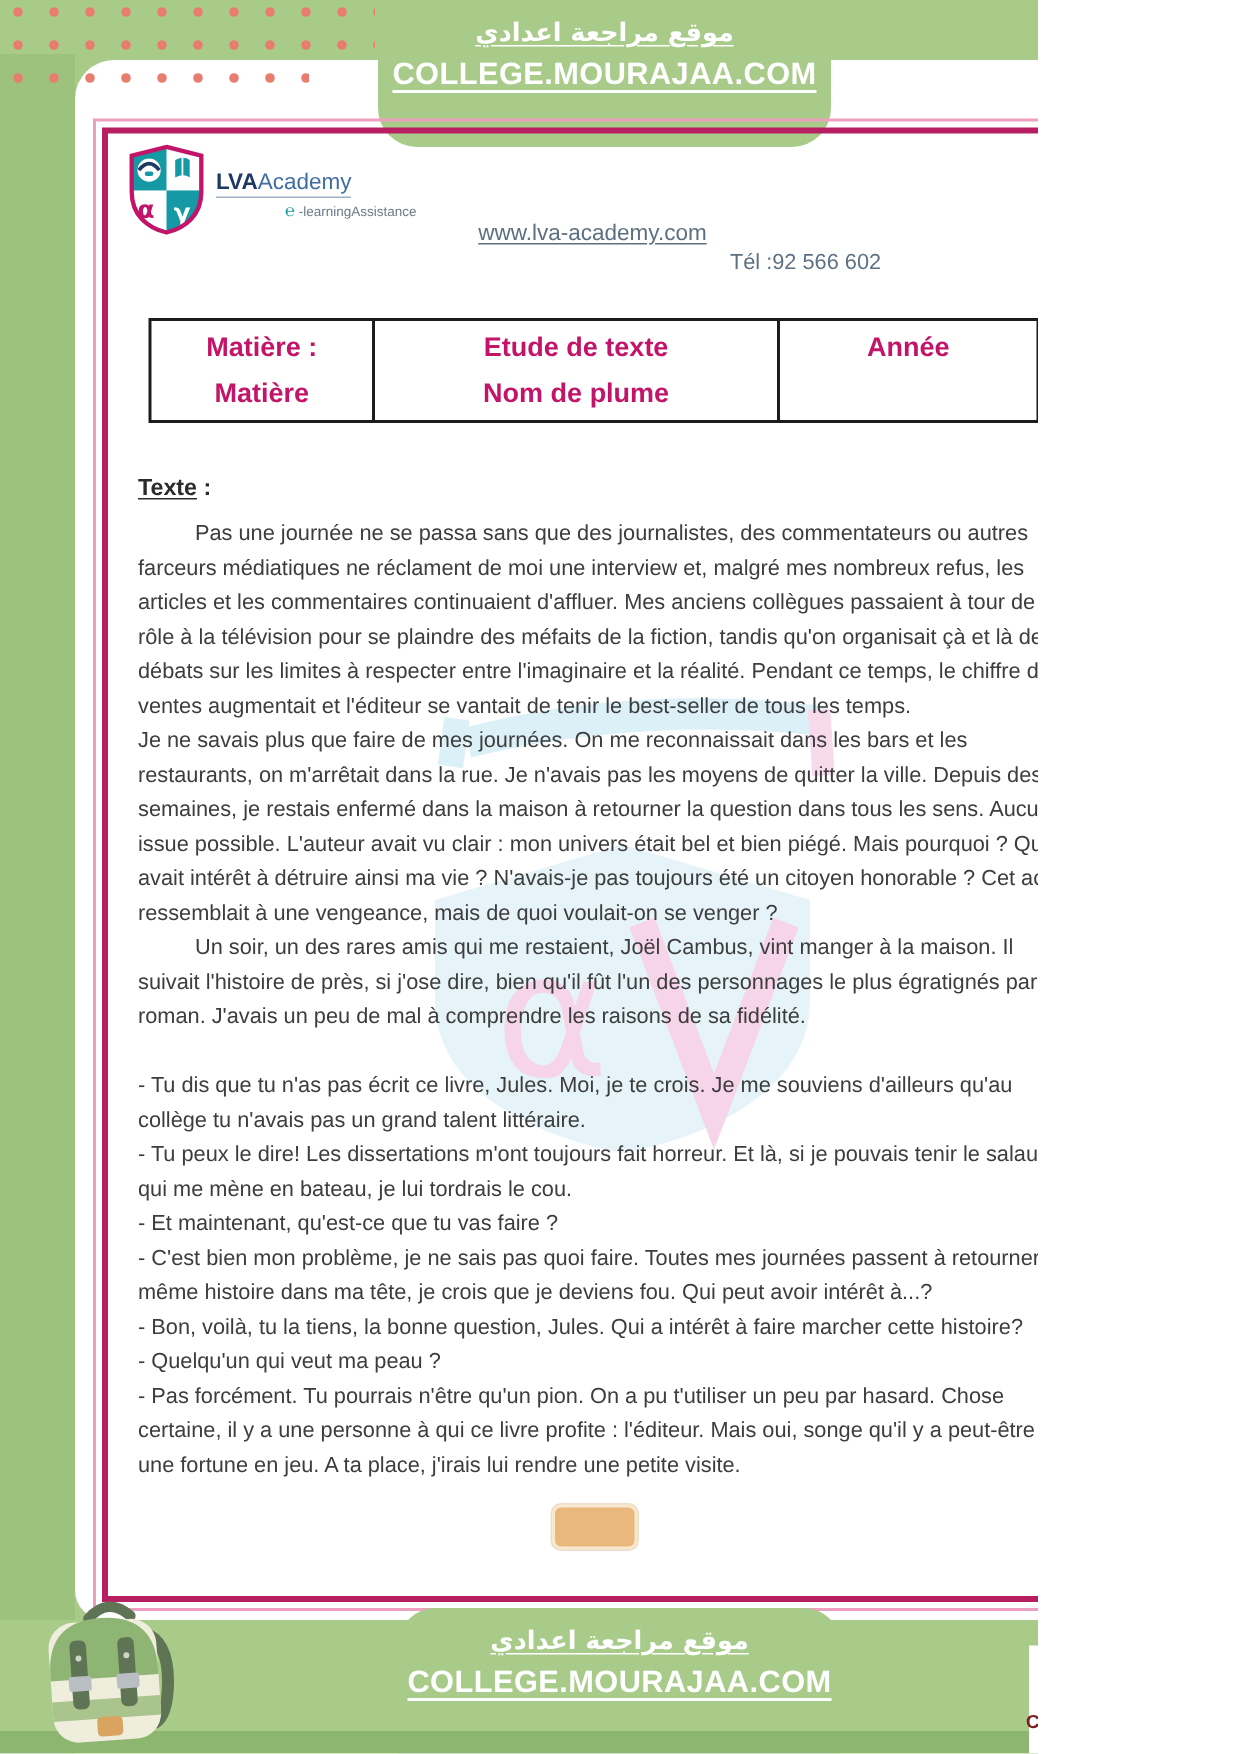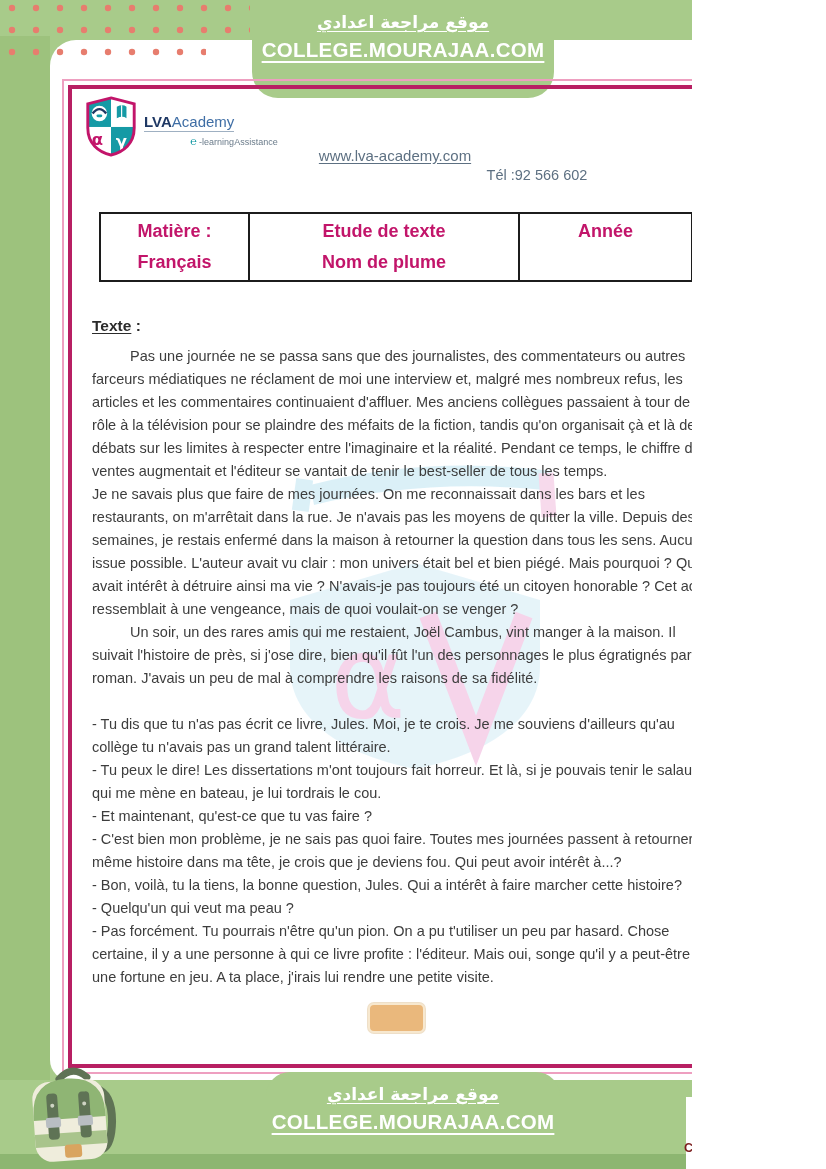--- a/index.html
+++ b/index.html
@@ -163,21 +163,21 @@
     <div class="abs brand-tag">
       <span class="mark">℮</span><span> -learningAssistance</span>
     </div>
 
     <div class="abs site-link">www.lva-academy.com</div>
     <div class="abs phone">Tél :92 566 602</div>
 
     <div class="abs info-table">
       <div class="cell c1">
         <div>Matière :</div>
-        <div>Français</div>
+        <div>Matière</div>
       </div>
       <div class="cell c2">
         <div>Etude de texte</div>
         <div>Nom de plume</div>
       </div>
       <div class="cell c3">
         <div>Année</div>
       </div>
     </div>
 

